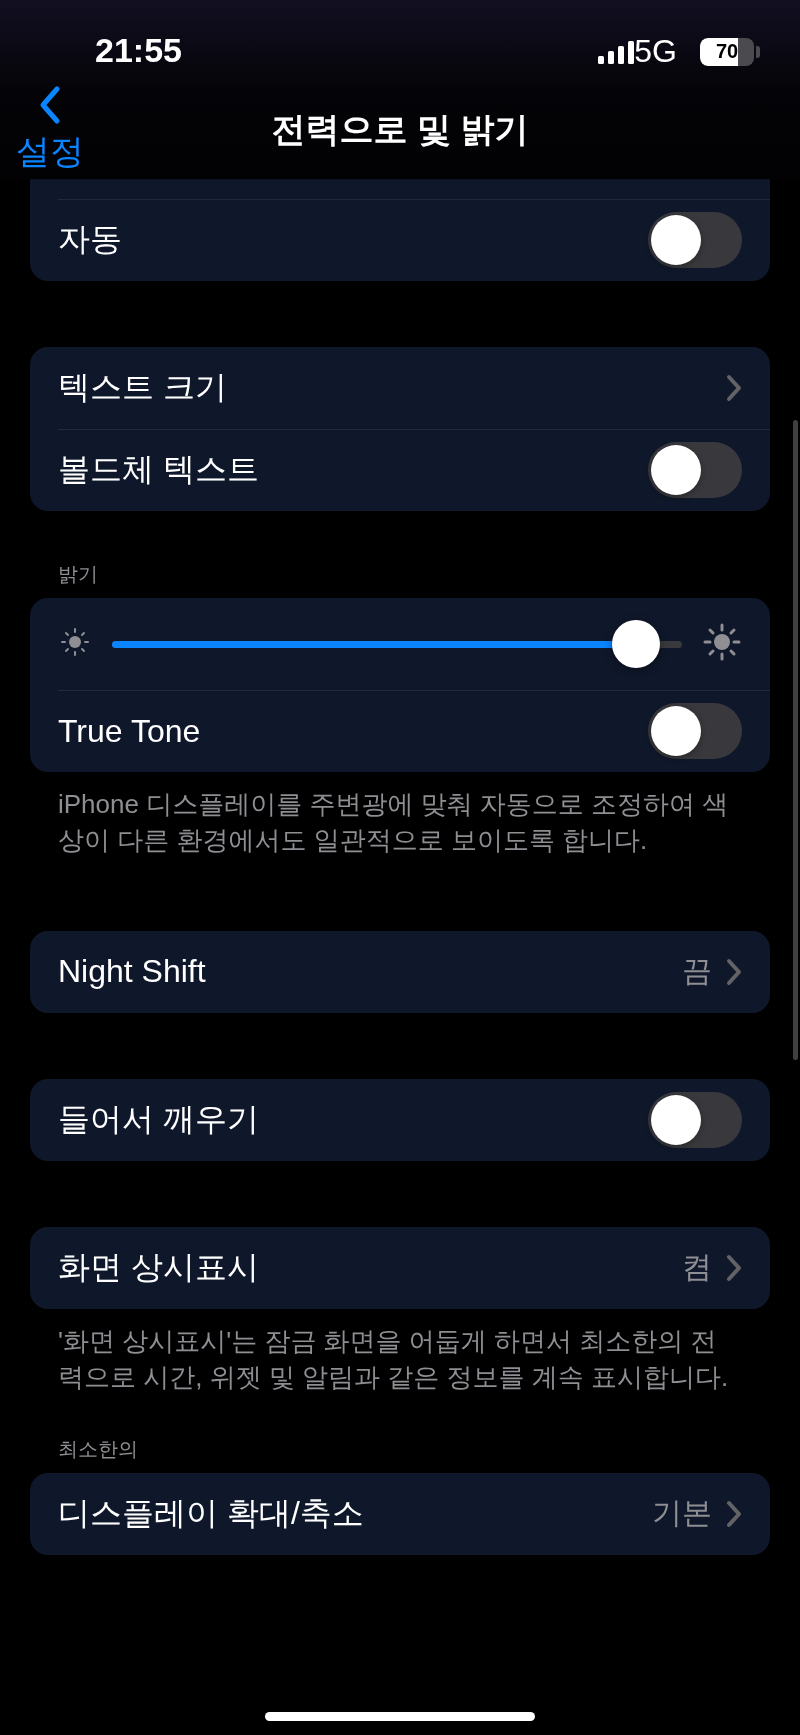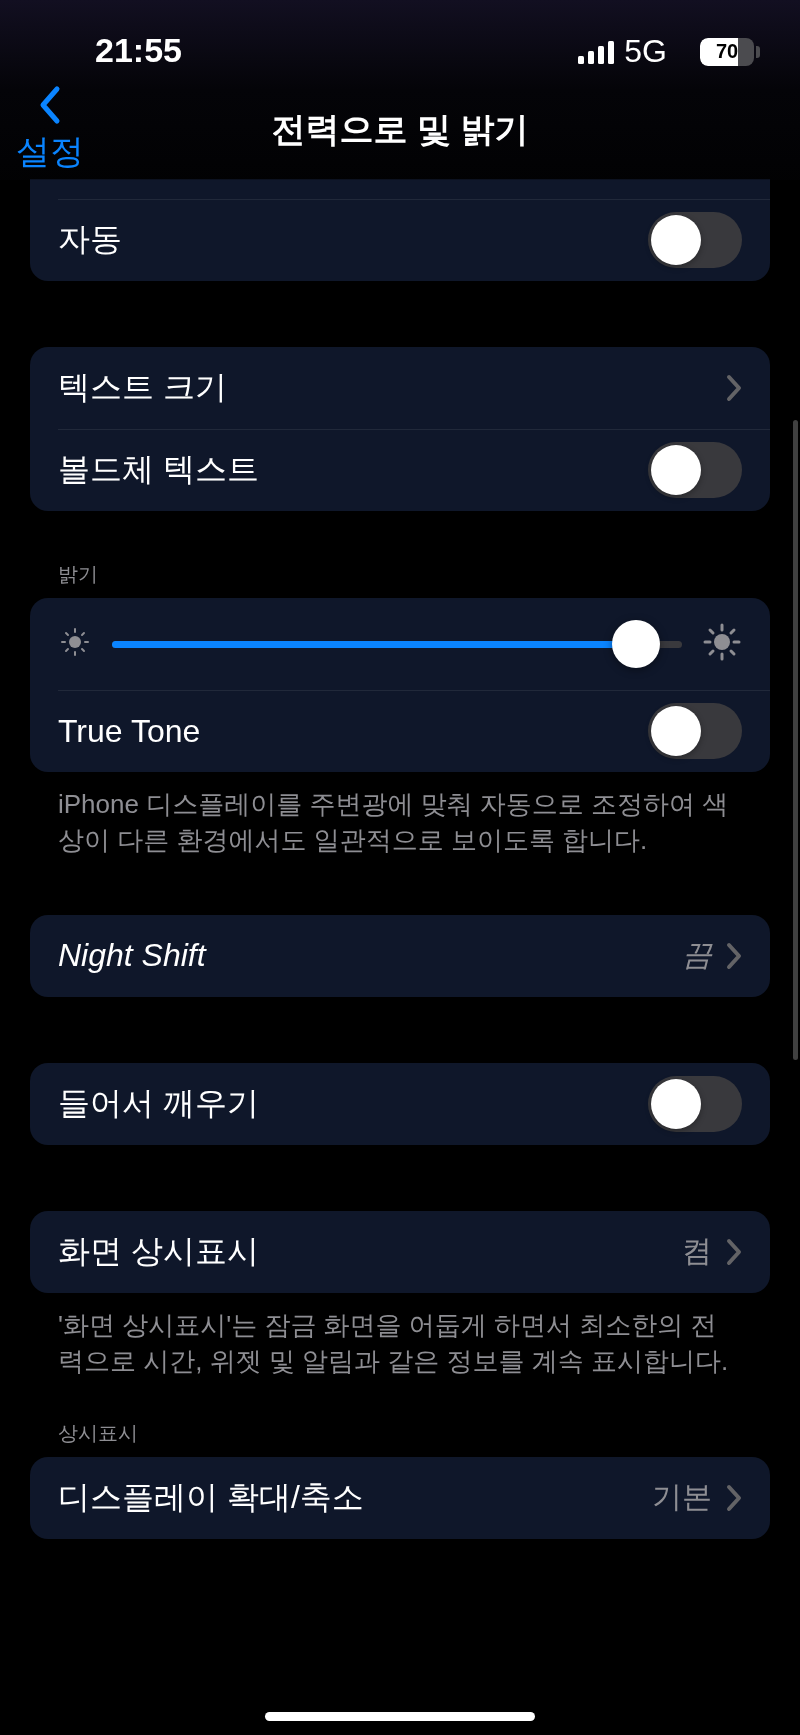--- a/index.html
+++ b/index.html
@@ -26,21 +26,20 @@
       background: linear-gradient(180deg, rgba(30,25,55,0.6), rgba(10,10,20,0.4));
     }
     .status-time {
       font-size: 34px;
       font-weight: 600;
       margin-left: 55px;
     }
     .status-right {
       display: flex;
       align-items: center;
-      gap: 10px;
     }
     .signal-icon svg { display: block; }
     .network-label {
       font-size: 32px;
       font-weight: 500;
     }
     .battery {
       display: flex;
       align-items: center;
       padding-left: 23px;
@@ -354,21 +353,21 @@
     </div>
     <div class="row">
       <span class="row-label">True Tone</span>
       <div class="toggle">
           <div class="knob"></div>
         </div>
     </div>
   </div>
   <div class="section-footer">iPhone 디스플레이를 주변광에 맞춰 자동으로 조정하여 색상이 다른 환경에서도 일관적으로 보이도록 합니다.</div>
 
-  <div class="group gap-md" style="margin-top:56px;font-style:italic;">
+  <div class="group gap-md" style="margin-top:72px;">
     <div class="row">
       <span class="row-label">Night Shift</span>
       <div class="row-right">
         <span class="row-value">끔</span>
         <span class="chevron">
           <svg width="16" height="28" viewBox="0 0 16 28">
               <path d="M3 3 L13 14 L3 25" stroke="#636366" stroke-width="4" fill="none" stroke-linecap="round" stroke-linejoin="round"></path>
             </svg>
         </span>
       </div>
@@ -392,21 +391,21 @@
         <span class="chevron">
           <svg width="16" height="28" viewBox="0 0 16 28">
               <path d="M3 3 L13 14 L3 25" stroke="#636366" stroke-width="4" fill="none" stroke-linecap="round" stroke-linejoin="round"></path>
             </svg>
         </span>
       </div>
     </div>
   </div>
   <div class="section-footer">'화면 상시표시'는 잠금 화면을 어둡게 하면서 최소한의 전력으로 시간, 위젯 및 알림과 같은 정보를 계속 표시합니다.</div>
 
-  <div class="section-header" style="margin-top:40px;">상시표시</div>
+  <div class="section-header" style="margin-top:40px;">최소한의</div>
   <div class="group">
     <div class="row">
       <span class="row-label">디스플레이 확대/축소</span>
       <div class="row-right">
         <span class="row-value">기본</span>
         <span class="chevron">
           <svg width="16" height="28" viewBox="0 0 16 28">
               <path d="M3 3 L13 14 L3 25" stroke="#636366" stroke-width="4" fill="none" stroke-linecap="round" stroke-linejoin="round"></path>
             </svg>
         </span>

